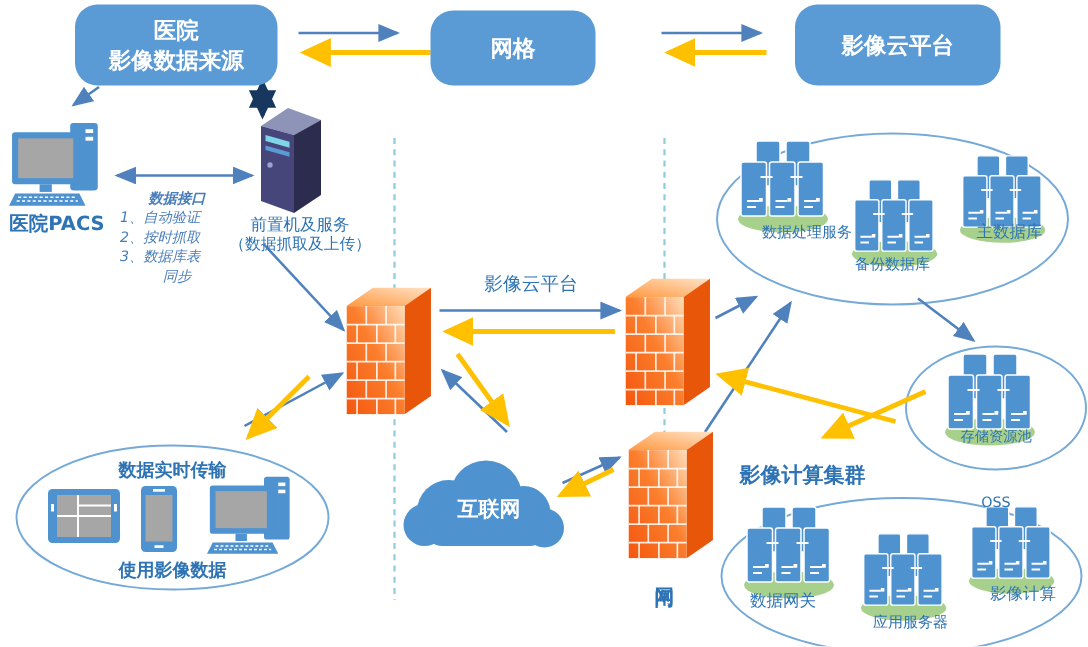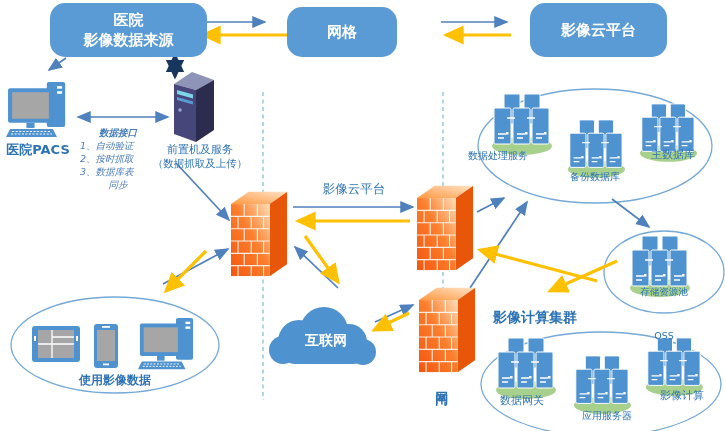--- a/index.html
+++ b/index.html
@@ -173,21 +173,21 @@
   <use href="#cluster" width="64" height="64" transform="translate(628,234)"></use>
   <use href="#cluster" width="64" height="64" transform="translate(494,336)"></use>
   <use href="#cluster" width="64" height="64" transform="translate(572,354) scale(0.95)"></use>
   <use href="#cluster" width="64" height="64" transform="translate(644,336) scale(0.95)"></use>
 
   <use href="#tablet" width="48" height="36" transform="translate(32,326)"></use>
   <use href="#phone" width="24" height="44" transform="translate(94,324)"></use>
   <use href="#desktop" width="64" height="58" transform="translate(138,316) scale(0.95)"></use>
 </svg>
 
-<div class="box" style="left:50px;top:3px;width:157px;height:54px;">医院
+<div class="box" style="left:50px;top:3px;width:135px;height:54px;">医院
 影像数据来源</div>
 <div class="box" style="left:287px;top:7px;width:110px;height:50px;">网格</div>
 <div class="box" style="left:530px;top:3px;width:137px;height:54px;">影像云平台</div>
 
 <div class="lbl bold t-center" style="left:4px;top:142px;width:68px;font-size:13px;">医院PACS</div>
 
 <div class="iface" style="left:80px;top:126px;width:76px;">
   <div class="t-center bold">数据接口</div>
   <div>1、自动验证</div>
   <div>2、按时抓取</div>
@@ -195,25 +195,26 @@
   <div class="t-center">同步</div>
 </div>
 
 <div class="lbl t-center" style="left:142px;top:157px;width:116px;font-size:10.5px;">（数据抓取及上传）</div>
 <div class="lbl t-center" style="left:146px;top:143px;width:108px;font-size:11px;">前置机及服务</div>
 
 <div class="lbl t-center" style="left:314px;top:181px;width:80px;font-size:12.5px;">影像云平台</div>
 <div class="lbl bold t-center" style="left:296px;top:332px;width:60px;font-size:14px;color:#fff;">互联网</div>
 <div class="lbl bold vtext" style="left:433px;top:381px;height:36px;font-size:13px;">网闸</div>
 
-<div class="lbl cluster-lbl" style="left:456px;top:150px;width:84px;">数据处理服务</div>
+<div class="lbl cluster-lbl" style="left:496px;top:150px;width:84px;">数据处理服务</div>
 <div class="lbl cluster-lbl" style="left:560px;top:171px;width:70px;">备份数据库</div>
 <div class="lbl cluster-lbl" style="left:640px;top:148px;width:66px;font-size:11px;">主数据库</div>
 <div class="lbl cluster-lbl" style="left:628px;top:286px;width:72px;font-size:9.5px;">存储资源池</div>
 <div class="lbl cluster-lbl" style="left:628px;top:298px;width:72px;font-size:9.5px;margin-top:32px;">OSS</div>
 <div class="lbl bold" style="left:493px;top:309px;width:110px;font-size:14px;">影像计算集群</div>
 <div class="lbl cluster-lbl" style="left:480px;top:394px;width:84px;font-size:11px;">数据网关</div>
 <div class="lbl cluster-lbl" style="left:570px;top:410px;width:74px;">应用服务器</div>
 <div class="lbl cluster-lbl" style="left:650px;top:389px;width:64px;font-size:11px;">影像计算</div>
 
+<div class="lbl bold t-center" style="left:58px;top:306px;width:114px;font-size:12px;">数据实时传输</div>
 <div class="lbl bold t-center" style="left:58px;top:373px;width:114px;font-size:12px;">使用影像数据</div>
 
 </div>
 
 </body></html>

